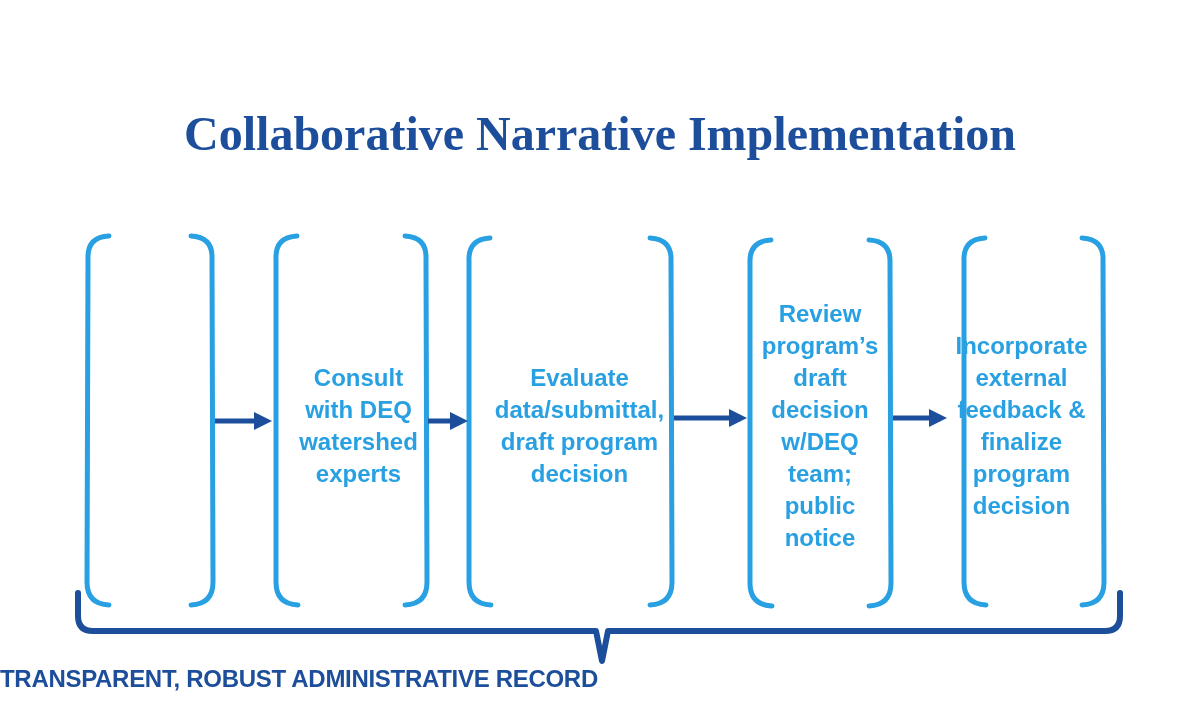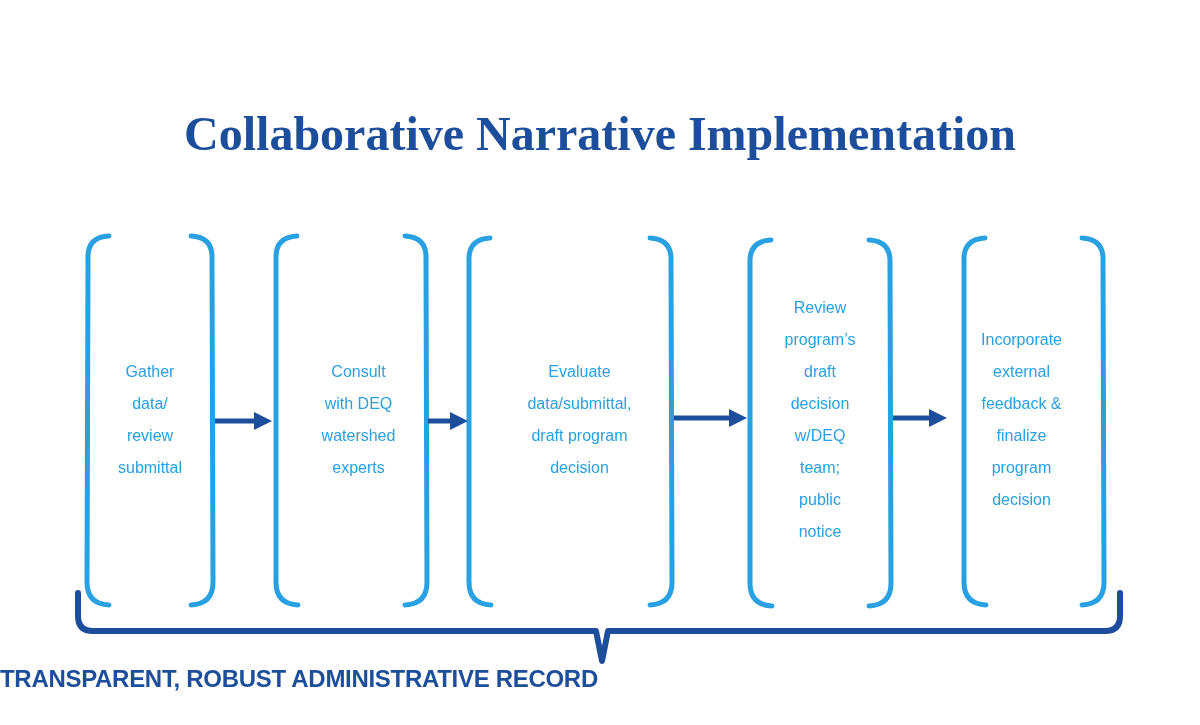--- a/index.html
+++ b/index.html
@@ -45,28 +45,28 @@
   .arrow-head { fill: var(--navy, #1d4e9b); stroke: none; }
   .brace {
     stroke: var(--navy, #1d4e9b);
     stroke-width: 6;
     fill: none;
     stroke-linecap: round;
     stroke-linejoin: round;
   }
   .stage-label {
     position: absolute;
-    top: 235px;
+    top: 241px;
     height: 370px;
     display: flex;
     align-items: center;
     justify-content: center;
     text-align: center;
-    font-weight: 400;
-    font-size: 16px;
+    font-weight: 700;
+    font-size: 24px;
     line-height: 32px;
     color: var(--light-blue, #28a0e2);
     white-space: pre-line;
   }
   .s1 { left: 85px;  width: 130px; }
   .s2 { left: 273px; width: 171px; }
   .s3 { left: 467px; width: 225px; }
   .s4 { left: 748px; width: 144px; }
   .s5 { left: 962px; width: 119px; }
   .caption {
@@ -118,24 +118,20 @@
       <polygon class="arrow-head" points="747,418 729,409 729,427"></polygon>
     </g>
     <g>
       <line class="arrow-line" x1="893" y1="418" x2="933" y2="418"></line>
       <polygon class="arrow-head" points="947,418 929,409 929,427"></polygon>
     </g>
 
     <path class="brace" d="M 78 593 L 78 616 Q 78 631 93 631 L 596 631 L 602 661 L 608 631 L 1105 631 Q 1120 631 1120 616 L 1120 593"></path>
   </svg>
 
-  <div class="stage-label s1">Gather
-data/
-review
-submittal</div>
   <div class="stage-label s2">Consult
 with DEQ
 watershed
 experts</div>
   <div class="stage-label s3">Evaluate
 data/submittal,
 draft program
 decision</div>
   <div class="stage-label s4">Review
 program’s

